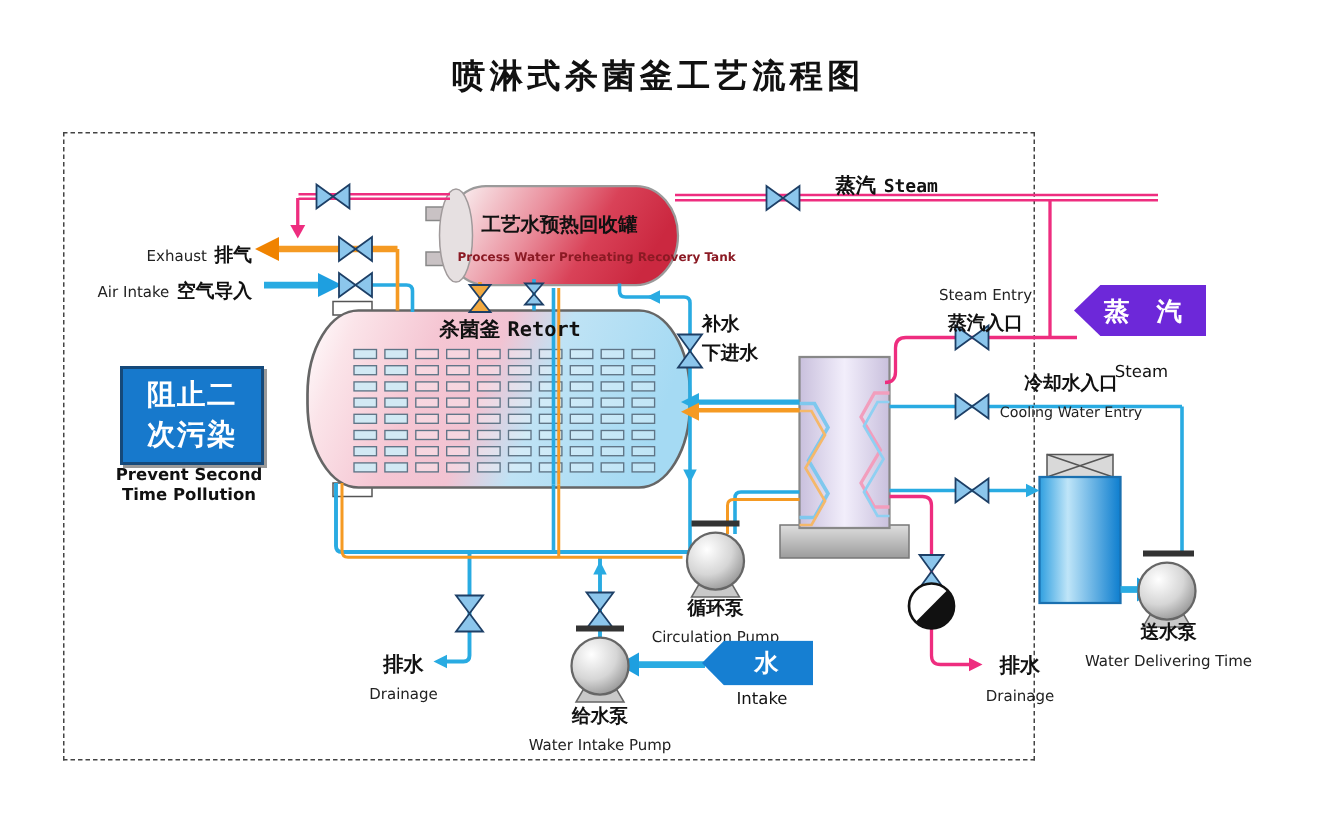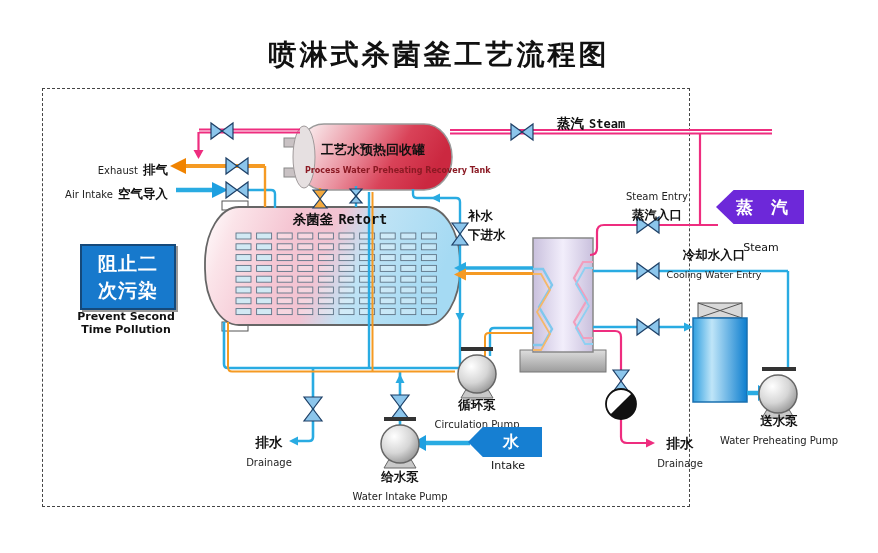--- a/index.html
+++ b/index.html
@@ -1,19 +1,19 @@
 <!DOCTYPE html>
 <html><head>
 <meta charset="utf-8">
 <style>
   html,body{margin:0;padding:0;background:#fff;}
   .stage{position:relative;width:878px;height:553px;background:#fff;overflow:hidden;
          font-family:"DejaVu Sans","Liberation Sans",sans-serif;color:#111;}
   .title{position:absolute;left:0;top:36px;width:878px;text-align:center;
-         font-size:28px;font-weight:700;letter-spacing:3px;}
+         font-size:22px;font-weight:700;letter-spacing:3px;}
   .frame{position:absolute;left:42px;top:88px;width:646px;height:417px;
          border:1.5px dashed #444;}
   svg{position:absolute;left:0;top:0;}
   .l{position:absolute;line-height:1.2;white-space:nowrap;}
   .zh{font-weight:700;font-size:12.5px;}
   .zh14{font-weight:700;font-size:13.5px;}
   .en{font-size:10px;color:#222;}
   .en9{font-size:9.5px;color:#222;}
   .mono{font-family:"DejaVu Sans Mono","Liberation Mono",monospace;font-weight:700;}
   .ctr{text-align:center;}
@@ -345,21 +345,21 @@
   <div class="l ctr" style="left:427px;top:394px;width:100px;">
     <span class="zh">循环泵</span><br>
     <span class="en">Circulation Pump</span>
   </div>
   <div class="l ctr" style="left:340px;top:466px;width:120px;">
     <span class="zh">给水泵</span><br>
     <span class="en">Water Intake Pump</span>
   </div>
   <div class="l ctr" style="left:714px;top:410px;width:130px;">
     <span class="zh">送水泵</span><br>
-    <span class="en">Water Preheating Pump</span>
+    <span class="en">Water Delivering Time</span>
   </div>
 
   <div class="l ctr" style="left:242px;top:432px;width:54px;">
     <span class="zh14">排水</span><br>
     <span class="en">Drainage</span>
   </div>
   <div class="l ctr" style="left:650px;top:433px;width:60px;">
     <span class="zh14">排水</span><br>
     <span class="en">Drainage</span>
   </div>

